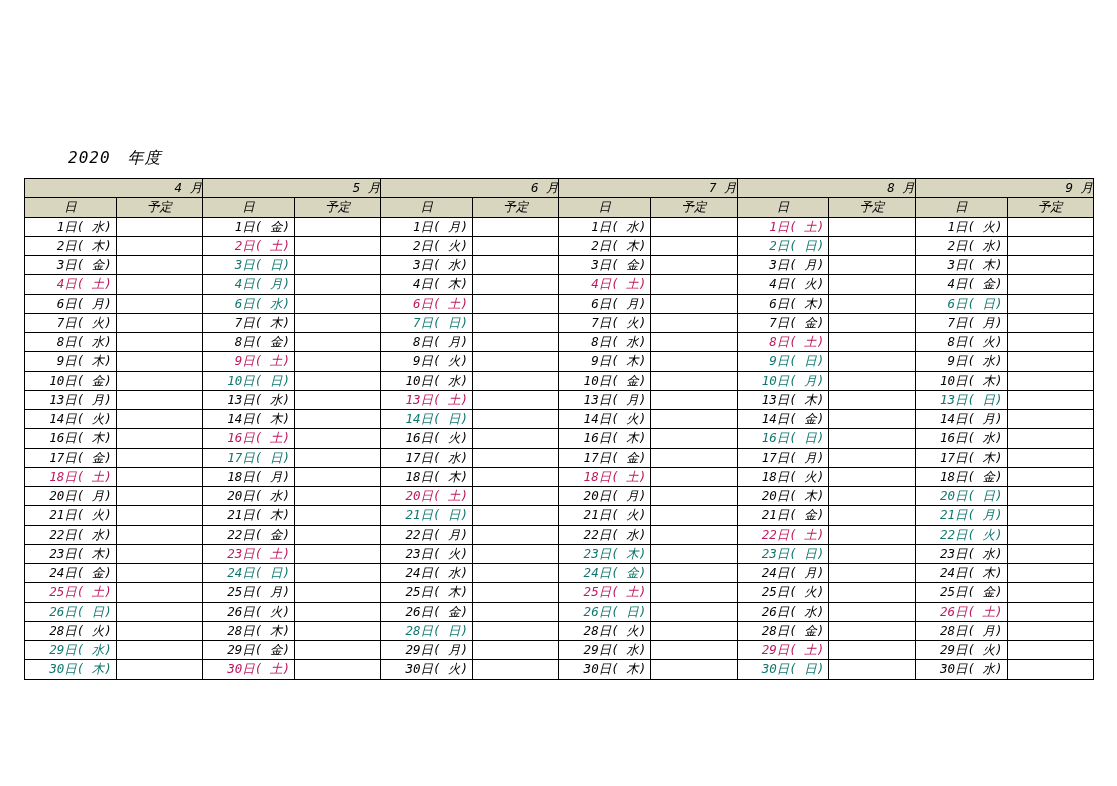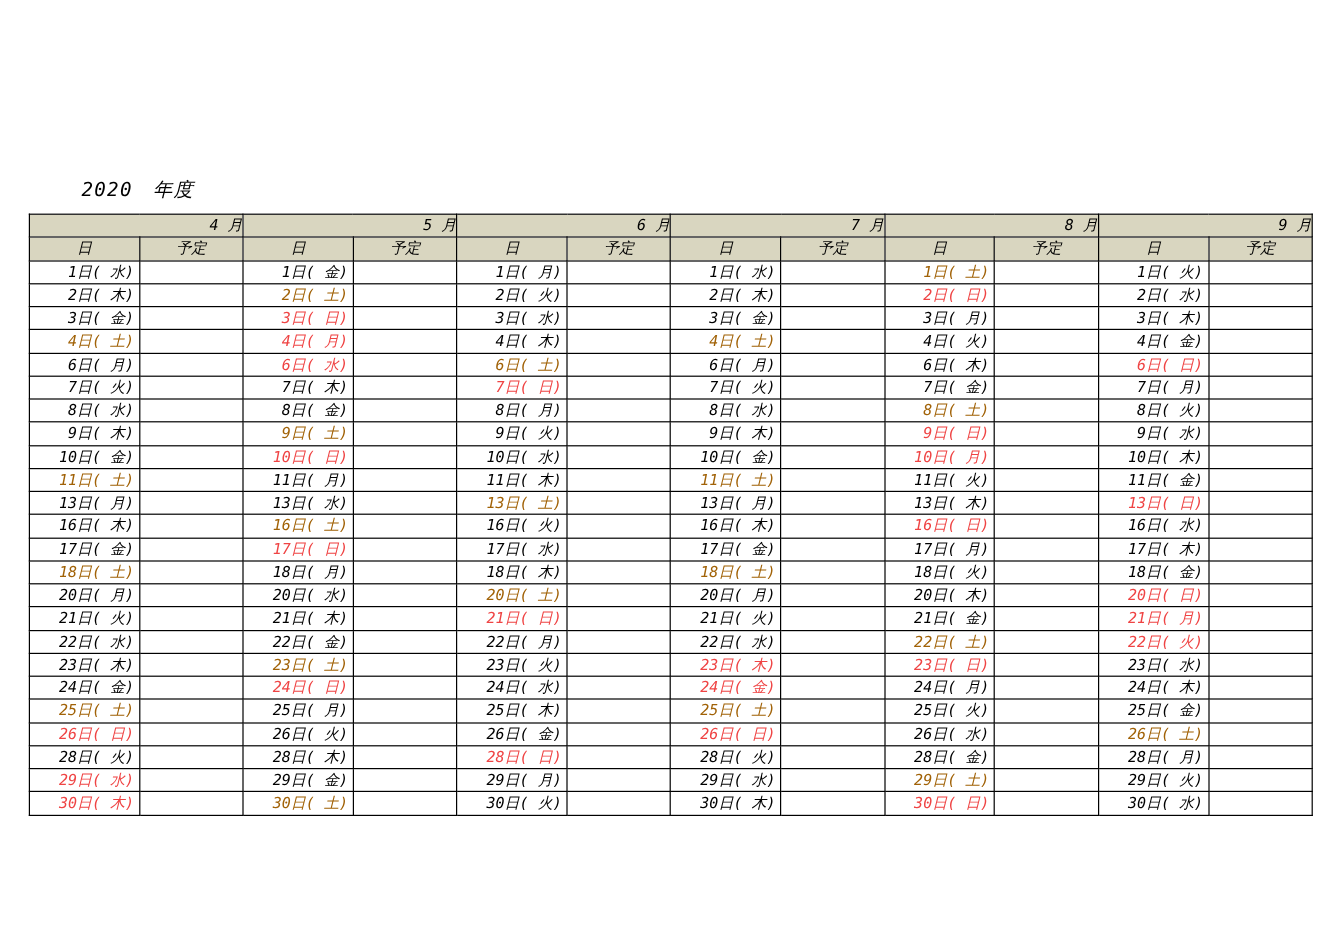--- a/index.html
+++ b/index.html
@@ -57,22 +57,22 @@
     text-align: center;
   }
   td.day {
     text-align: right;
     padding-right: 4px;
   }
   td.plan {
     background: #fff;
   }
   .c-black { color: #000; }
-  .c-blue  { color: #a16207; }
-  .c-pink  { color: #ef4444; }
+  .c-blue  { color: #be185d; }
+  .c-pink  { color: #0f766e; }
 </style>
 </head>
 <body>
 
 <div class="page">
 
   <div class="title">2020　年度</div>
 
   <div class="table-wrap">
     <table>
@@ -235,45 +235,45 @@
             <td class="day c-black">10日( 水)</td>
             <td class="plan"></td>
             <td class="day c-black">10日( 金)</td>
             <td class="plan"></td>
             <td class="day c-pink">10日( 月)</td>
             <td class="plan"></td>
             <td class="day c-black">10日( 木)</td>
             <td class="plan"></td>
           </tr>
           <tr>
-            <td class="day c-blue">11日( 土)</td>
-            <td class="plan"></td>
-            <td class="day c-black">11日( 月)</td>
-            <td class="plan"></td>
-            <td class="day c-black">11日( 木)</td>
-            <td class="plan"></td>
-            <td class="day c-blue">11日( 土)</td>
-            <td class="plan"></td>
-            <td class="day c-black">11日( 火)</td>
-            <td class="plan"></td>
-            <td class="day c-black">11日( 金)</td>
-            <td class="plan"></td>
-          </tr>
-          <tr>
             <td class="day c-black">13日( 月)</td>
             <td class="plan"></td>
             <td class="day c-black">13日( 水)</td>
             <td class="plan"></td>
             <td class="day c-blue">13日( 土)</td>
             <td class="plan"></td>
             <td class="day c-black">13日( 月)</td>
             <td class="plan"></td>
             <td class="day c-black">13日( 木)</td>
             <td class="plan"></td>
             <td class="day c-pink">13日( 日)</td>
+            <td class="plan"></td>
+          </tr>
+          <tr>
+            <td class="day c-black">14日( 火)</td>
+            <td class="plan"></td>
+            <td class="day c-black">14日( 木)</td>
+            <td class="plan"></td>
+            <td class="day c-pink">14日( 日)</td>
+            <td class="plan"></td>
+            <td class="day c-black">14日( 火)</td>
+            <td class="plan"></td>
+            <td class="day c-black">14日( 金)</td>
+            <td class="plan"></td>
+            <td class="day c-black">14日( 月)</td>
             <td class="plan"></td>
           </tr>
           <tr>
             <td class="day c-black">16日( 木)</td>
             <td class="plan"></td>
             <td class="day c-blue">16日( 土)</td>
             <td class="plan"></td>
             <td class="day c-black">16日( 火)</td>
             <td class="plan"></td>
             <td class="day c-black">16日( 木)</td>

